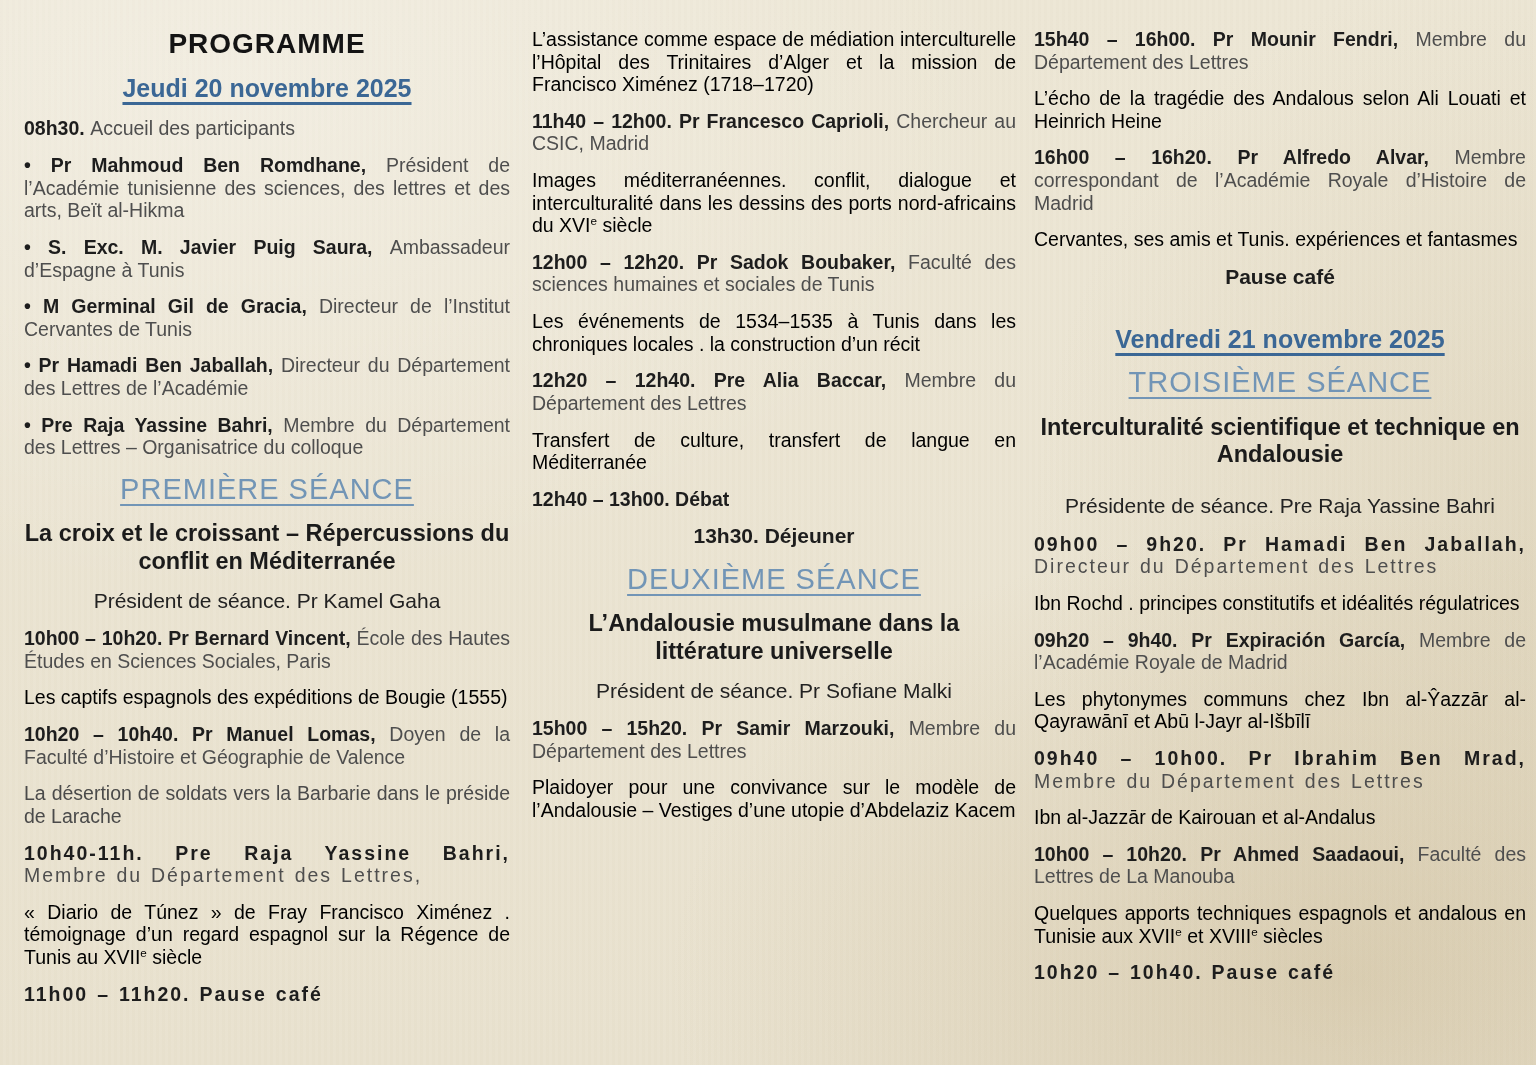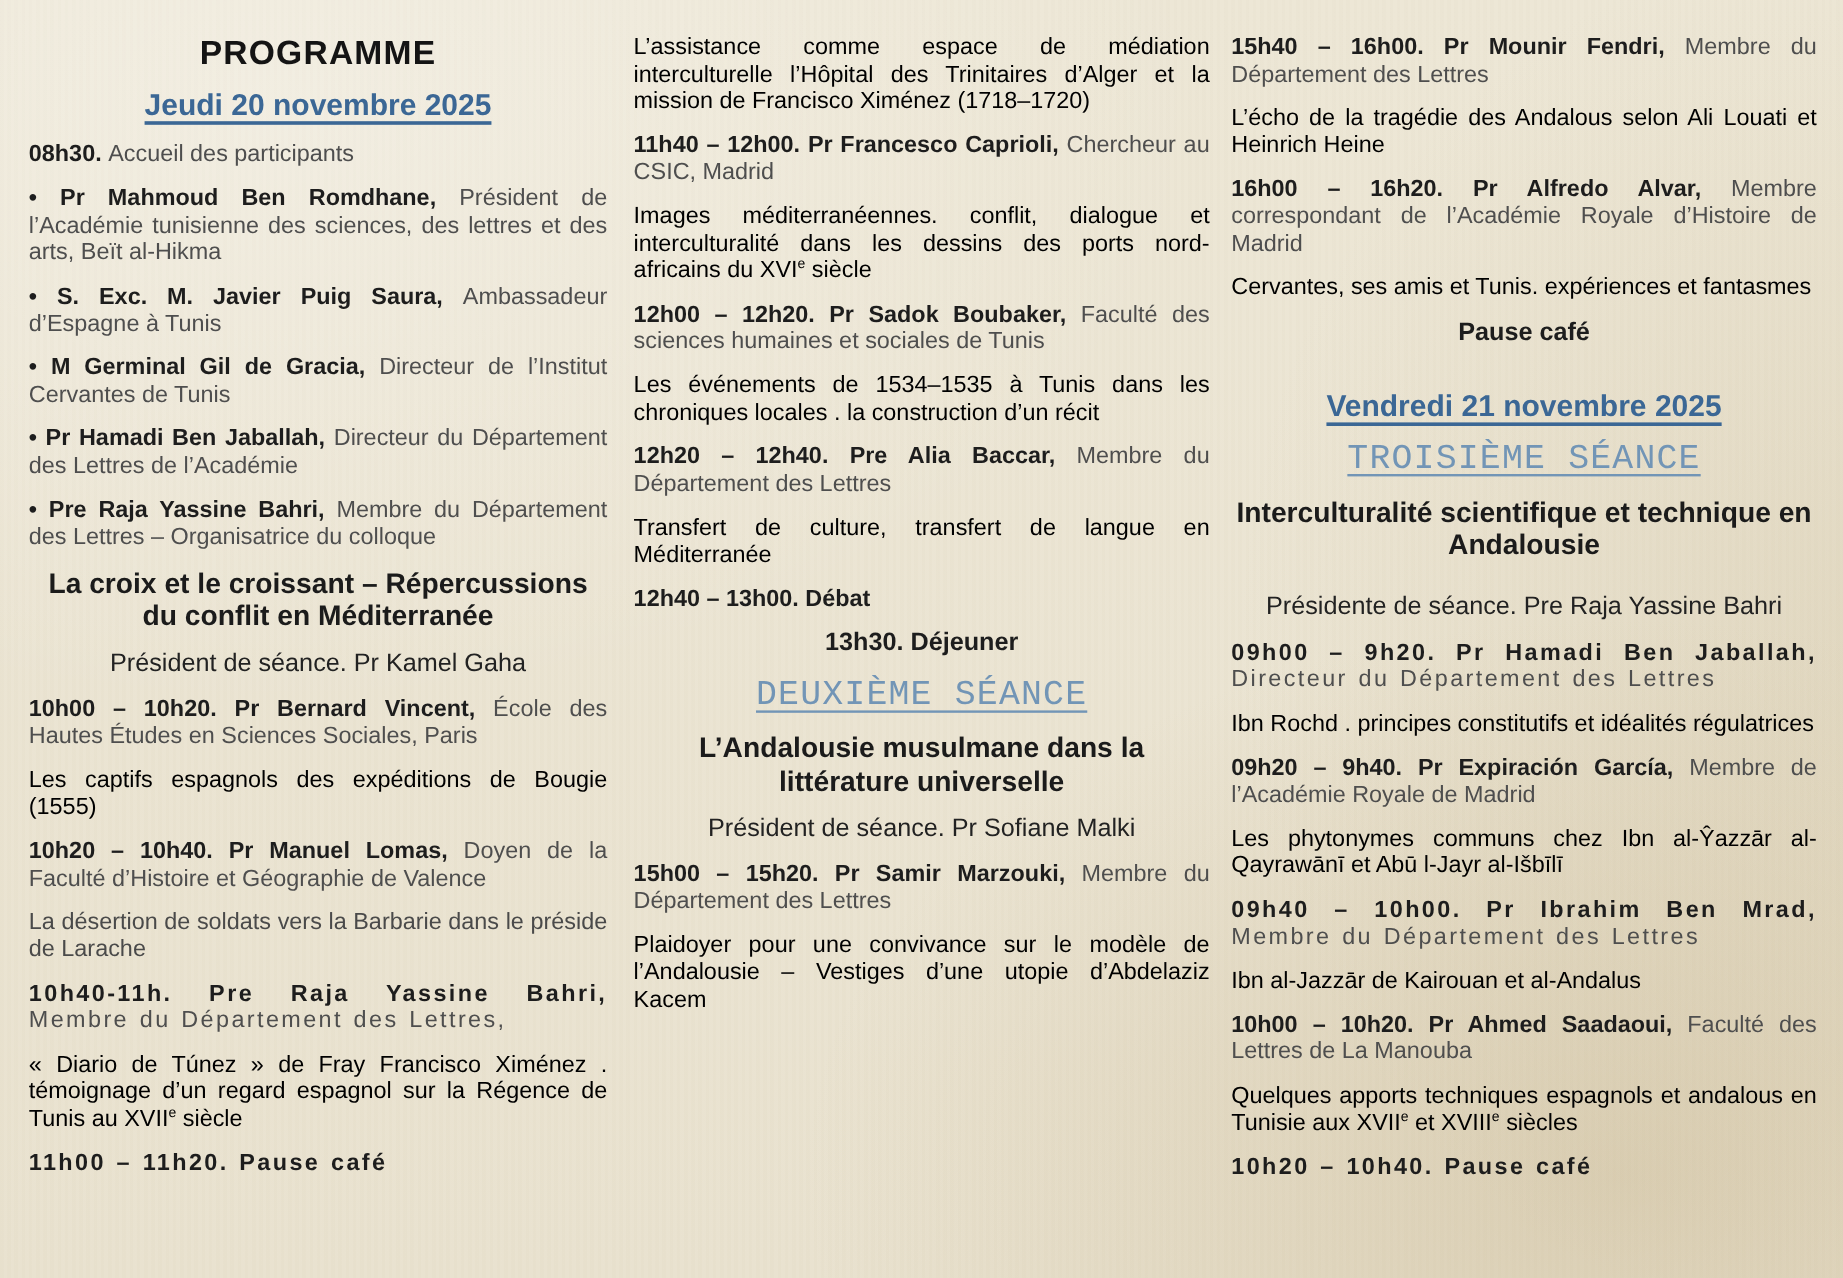--- a/index.html
+++ b/index.html
@@ -9,33 +9,33 @@
     background-color:#ece6d4;
     background-image:
       radial-gradient(1100px 750px at 88% 92%, rgba(193,173,132,0.38), transparent 62%),
       radial-gradient(800px 900px at 101% 50%, rgba(201,185,148,0.28), transparent 65%),
       radial-gradient(1300px 850px at 15% 8%, rgba(255,255,255,0.30), transparent 60%),
       repeating-linear-gradient(90deg, rgba(120,100,60,0.015) 0 3px, rgba(255,255,255,0.012) 3px 6px),
       linear-gradient(#ede7d6,#e9e2cf);
   }
   .page{
     box-sizing:border-box;width:1536px;height:1065px;
-    padding:28px 22px 0 24px;display:flex;gap:22px;
+    padding:28px 10px 0 24px;display:flex;gap:22px;
   }
   .col{box-sizing:border-box;}
   .col0{width:486px;}
   .col1{width:484px;margin-left:0;}
   .col2{width:492px;margin-left:-4px;}
   .col p{margin:0 0 14px;line-height:1.16;}
 
   .title{font-size:28px;font-weight:bold;color:#141414;text-align:center;letter-spacing:1px;margin:4px 0 14px;}
   .date{font-size:25px;font-weight:bold;color:#3b6795;text-align:center;margin:0 0 44px;
         text-decoration:underline;text-decoration-thickness:2.5px;text-underline-offset:5px;}
   p.center-bold + p.date{margin-top:36px;margin-bottom:12px;}
-  .seance{font-family:Liberation Mono, monospace;font-size:29px;color:#7295b6;
+  .seance{font-family:Liberation Sans, sans-serif;font-size:29px;color:#7295b6;
           text-align:center;letter-spacing:1px;margin:2px 0 10px;
           text-decoration:underline;text-decoration-thickness:2px;text-underline-offset:5px;}
   .session-title{font-size:23.5px;font-weight:bold;color:#1b1b1b;text-align:center;line-height:1.1;margin:0 0 18px;}
   .chair{font-size:21px;color:#222;text-align:center;margin:0 0 22px;}
   .col2 .chair{margin-top:26px;}
   .entry{font-size:19.5px;color:#4e4e4e;text-align:justify;margin-bottom:14px;}
   .talk{font-size:19.5px;font-weight:normal;color:#000000;text-align:justify;margin-bottom:16px;}
   .talk.reg{font-weight:normal;color:#4a4a4a;}
   .center-bold{font-size:21px;font-weight:bold;color:#1d1d1d;text-align:center;margin:20px 0 20px;}
   .ls{letter-spacing:2px;word-spacing:1.5px;}
@@ -52,20 +52,21 @@
 <div class="page">
   <div class="col col0">
       <p class="title"><span class="seg-plain">PROGRAMME</span></p>
       <p class="date"><span class="seg-plain">Jeudi 20 novembre 2025</span></p>
       <p class="entry"><span class="seg-time">08h30</span><span class="seg-time">. </span><span class="seg-aff">Accueil des participants</span></p>
       <p class="entry"><span class="seg-name">• Pr Mahmoud Ben Romdhane, </span><span class="seg-aff">Président de l’Académie tunisienne des sciences, des lettres et des arts, Beït al-Hikma</span></p>
       <p class="entry"><span class="seg-name">• S. Exc. M. Javier Puig Saura, </span><span class="seg-aff">Ambassadeur d’Espagne à Tunis</span></p>
       <p class="entry"><span class="seg-name">• M Germinal Gil de Gracia, </span><span class="seg-aff">Directeur de l’Institut Cervantes de Tunis</span></p>
       <p class="entry"><span class="seg-name">• Pr Hamadi Ben Jaballah, </span><span class="seg-aff">Directeur du Département des Lettres de l’Académie</span></p>
       <p class="entry"><span class="seg-name">• Pre Raja Yassine Bahri, </span><span class="seg-aff">Membre du Département des Lettres – Organisatrice du colloque</span></p>
+      <p class="seance"><span class="seg-plain">PREMIÈRE SÉANCE</span></p>
       <p class="session-title"><span class="seg-plain">La croix et le croissant – Répercussions du conflit en Méditerranée</span></p>
       <p class="chair"><span class="seg-plain">Président de séance. Pr Kamel Gaha</span></p>
       <p class="entry"><span class="seg-time">10h00 – 10h20. </span><span class="seg-name">Pr Bernard Vincent, </span><span class="seg-aff">École des Hautes Études en Sciences Sociales, Paris</span></p>
       <p class="talk"><span class="seg-plain">Les captifs espagnols des expéditions de Bougie (1555)</span></p>
       <p class="entry"><span class="seg-time">10h20 – 10h40. </span><span class="seg-name">Pr Manuel Lomas, </span><span class="seg-aff">Doyen de la Faculté d’Histoire et Géographie de Valence</span></p>
       <p class="talk reg"><span class="seg-plain">La désertion de soldats vers la Barbarie dans le préside de Larache</span></p>
       <p class="entry ls"><span class="seg-time">10h40-11h. </span><span class="seg-name">Pre Raja Yassine Bahri, </span><span class="seg-aff">Membre du Département des Lettres,</span></p>
       <p class="talk"><span class="seg-plain">« Diario de Túnez » de Fray Francisco Ximénez . témoignage d’un regard espagnol sur la Régence de Tunis au XVII</span><span class="seg-sup">e</span><span class="seg-plain"> siècle</span></p>
       <p class="entry ls"><span class="seg-time">11h00 – 11h20. </span><span class="seg-name">Pause café</span></p>
     </div>

